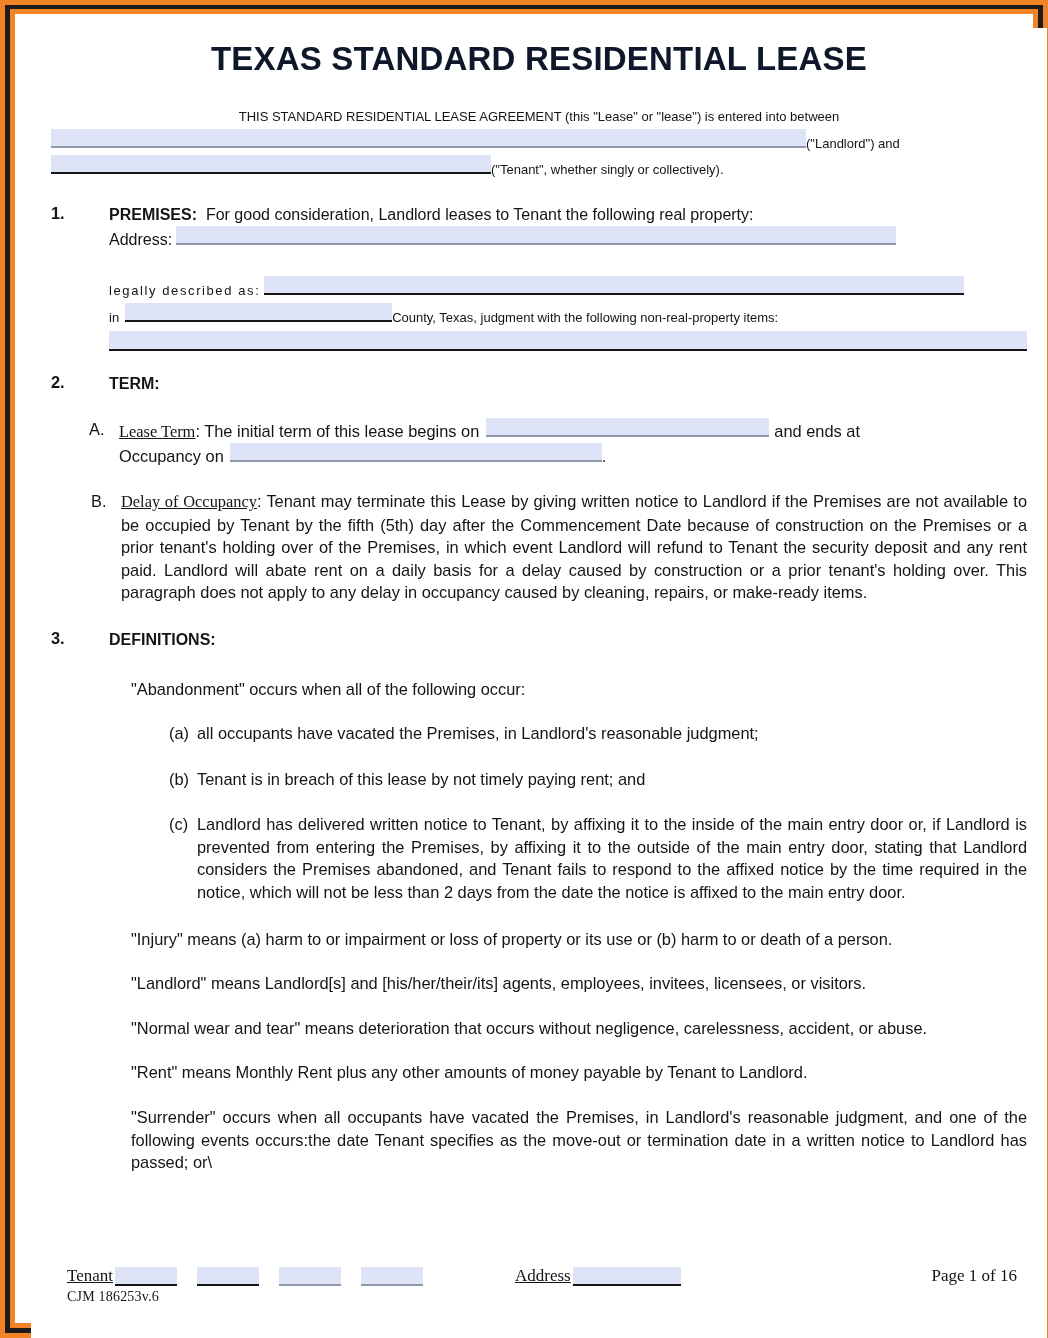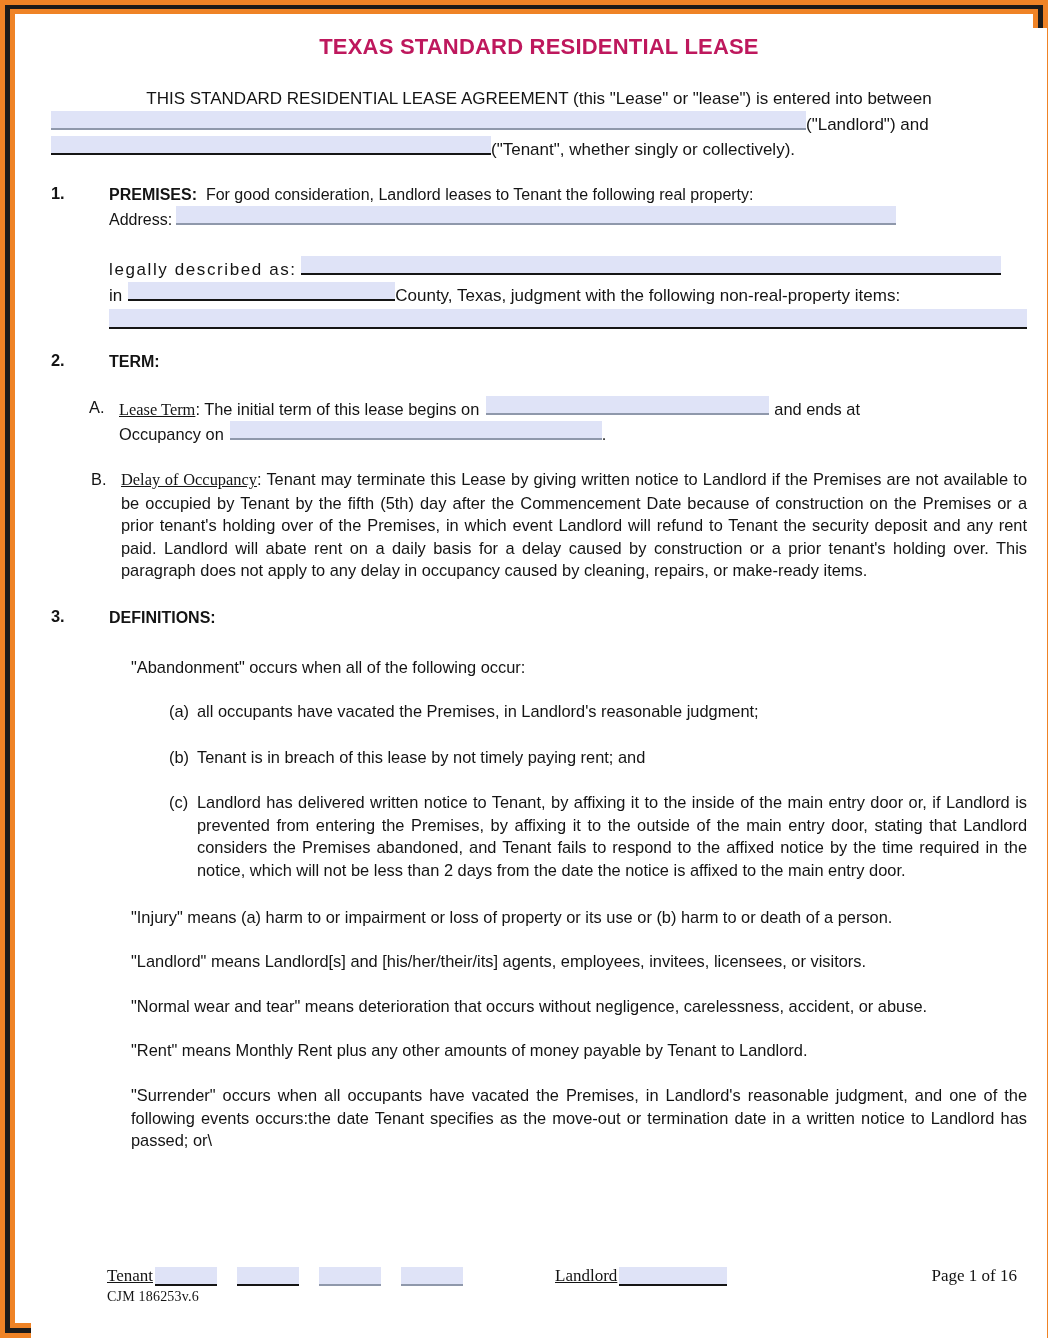--- a/index.html
+++ b/index.html
@@ -45,30 +45,30 @@
   .content {
     position: absolute;
     left: 20px;
     top: 0px;
     width: 976px;
   }
 
   
   .doc-title {
     text-align: center;
-    font-size: 22px;
+    font-size: 33px;
     font-weight: bold;
     letter-spacing: 0.2px;
-    color: #be185d;
-    margin-top: 6px;
+    color: #0f172a;
+    margin-top: 12px;
     margin-bottom: 0;
   }
 
   .body-text {
-    font-size: 17px;
+    font-size: 13px;
     line-height: 22.6px;
     color: #141414;
     text-align: justify;
   }
 
   .intro {
     margin-top: 28px;
   }
   .intro-line1 { text-align: center; }
 
@@ -158,21 +158,20 @@
   .def-item-text { flex: 1 1 auto; }
 
   
   .footer {
     position: absolute;
     left: 36px;
     right: 30px;
     bottom: 24px;
     height: 52px;
     font-family: "Liberation Serif", serif;
-    margin-left: 40px;
   }
   .footer-row {
     display: flex;
     align-items: flex-end;
     height: 24px;
   }
   .f-label {
     font-size: 17px;
     color: #141414;
     text-decoration: underline;
@@ -312,21 +311,21 @@
         <div class="footer-row">
           <span class="f-label">Tenant</span>
           <span class="f-box ul-black" style="width:62px;"></span>
           <span class="f-gap-sm"></span>
           <span class="f-box ul-black" style="width:62px;"></span>
           <span class="f-gap-sm"></span>
           <span class="f-box ul-gray" style="width:62px;"></span>
           <span class="f-gap-sm"></span>
           <span class="f-box ul-gray" style="width:62px;"></span>
           <span class="f-gap-lg"></span>
-          <span class="f-label">Landlord</span>
+          <span class="f-label">Address</span>
           <span class="f-box ul-black" style="width:108px;"></span>
           <span class="f-spacer"></span>
           <span class="f-page">Page 1 of 16</span>
         </div>
         <div class="doc-id">CJM 186253v.6</div>
       </div>
 
     </div>
   </div>
 </div>

